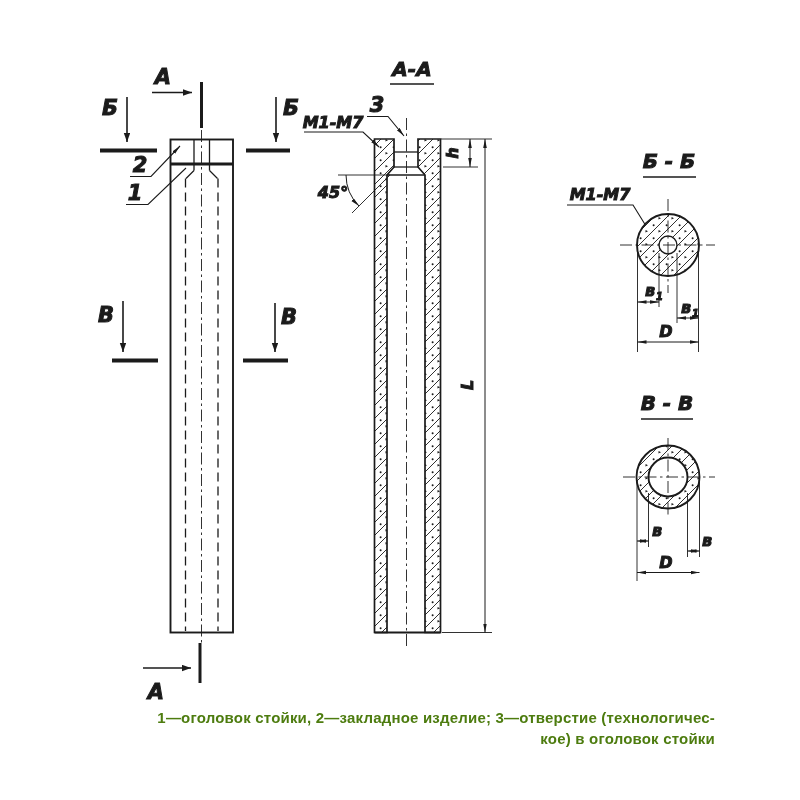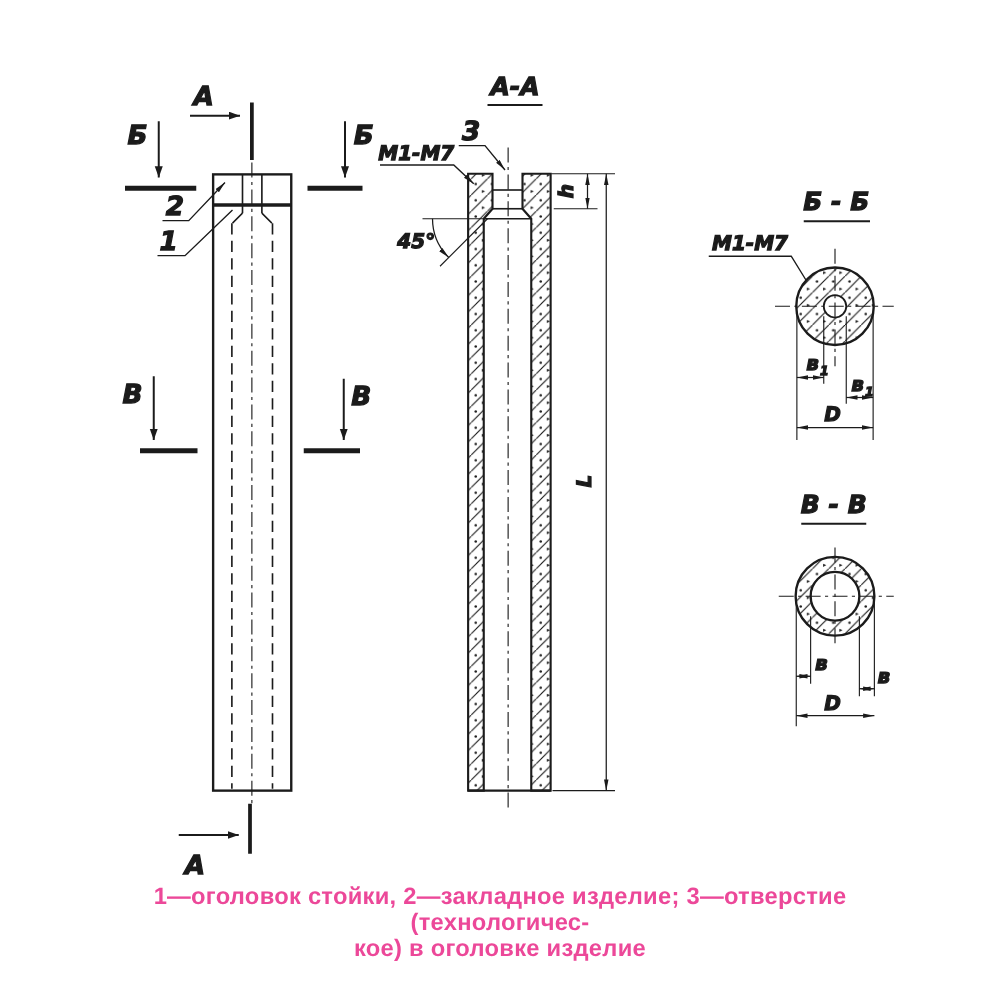--- a/index.html
+++ b/index.html
@@ -5,23 +5,23 @@
   html,body{margin:0;padding:0;background:#ffffff;}
   .page{position:relative;width:800px;height:800px;background:#ffffff;overflow:hidden;
         font-family:"DejaVu Sans",sans-serif;}
   svg{position:absolute;left:0;top:0;}
   svg text{fill:#1b1b1b;font-family:"DejaVu Sans",sans-serif;font-style:italic;font-weight:bold;}
   .lbl-big{font-size:21px;}
   .lbl-title{font-size:20px;}
   .lbl-mid{font-size:16px;}
   .lbl-dim{font-size:16px;}
   .lbl-sub{font-size:10px;}
-  .caption{position:absolute;left:85px;top:707px;width:630px;text-align:center;
-           color:#ec4899;font-family:"Liberation Sans",sans-serif;font-weight:bold;
-           font-size:19px;line-height:21px;letter-spacing:0.2px;}
+  .caption{position:absolute;left:85px;top:707px;width:630px;text-align:right;
+           color:#4d7c0f;font-family:"Liberation Sans",sans-serif;font-weight:bold;
+           font-size:15px;line-height:21px;letter-spacing:0.2px;}
 </style>
 </head>
 <body>
 
 <div class="page">
 
 <svg width="800" height="800" viewBox="0 0 800 800">
   <defs>
 
     <pattern id="conc" width="13" height="13" patternUnits="userSpaceOnUse">
@@ -158,16 +158,16 @@
     <path d="M687.5,551 H699.5" stroke-width="1" marker-start="url(#arrDs)" marker-end="url(#arrD)"></path>
     <text class="lbl-dim" x="707" y="546" text-anchor="middle">в</text>
 
     <path d="M637,572.5 H699.5" stroke-width="1" marker-start="url(#arrDs)" marker-end="url(#arrD)"></path>
     <text class="lbl-dim" x="666" y="568" text-anchor="middle">D</text>
   </g>
 </svg>
 
   <div class="caption">
     <div>1—оголовок стойки, 2—закладное изделие; 3—отверстие (технологичес-</div>
-    <div>кое) в оголовке изделие</div>
+    <div>кое) в оголовок стойки</div>
   </div>
 
 </div>
 
 </body></html>

